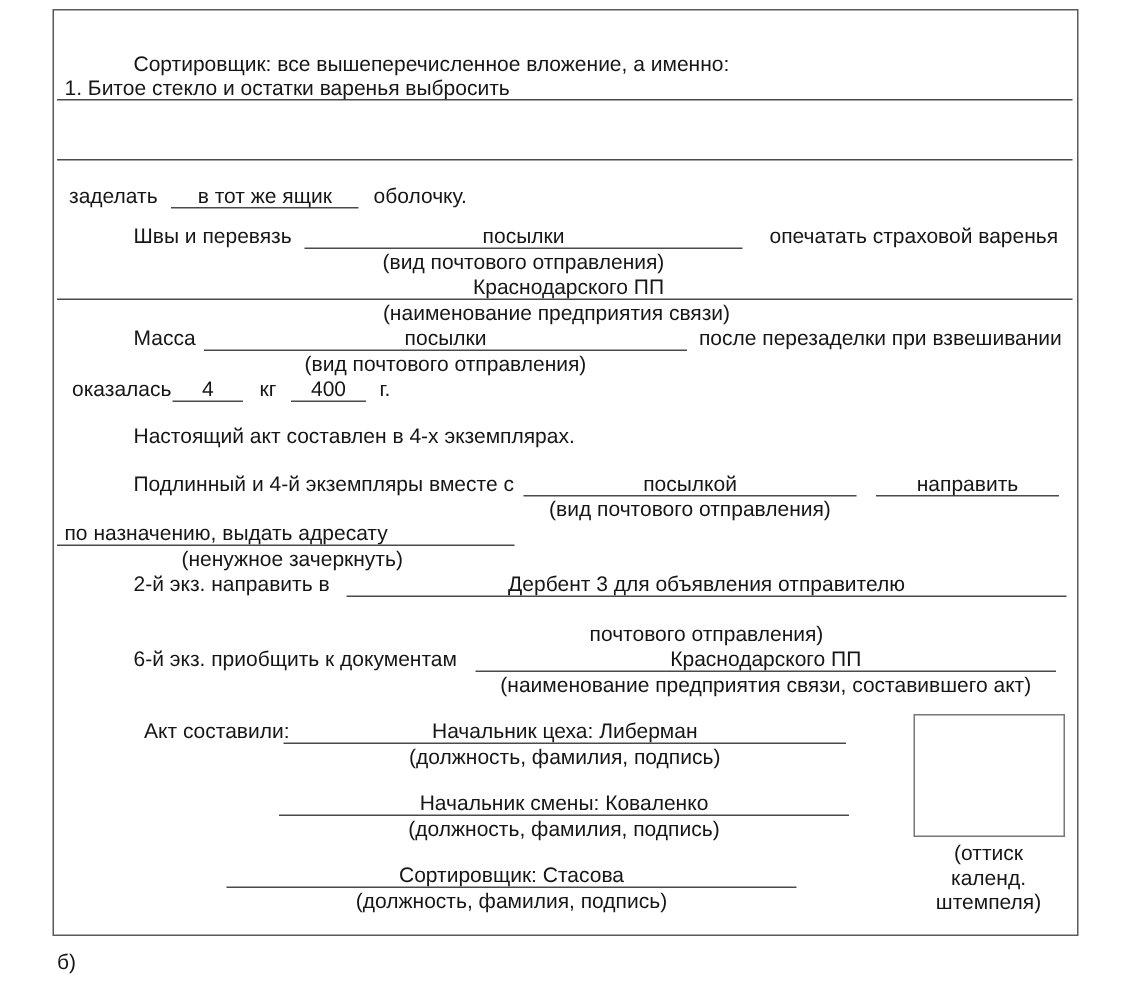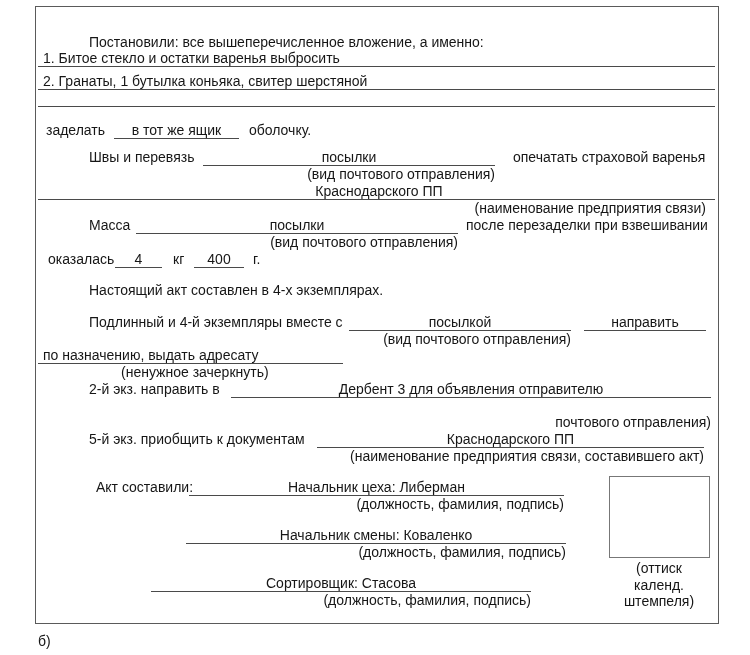--- a/index.html
+++ b/index.html
@@ -29,21 +29,21 @@
     border-bottom:1px solid #4a4a4a;
     text-align:center;
     height:16px;line-height:16px;
   }
   .fw{
     left:2px;right:3px;
     border-bottom:1px solid #4a4a4a;
     padding-left:5px;
   }
   .center{text-align:center;}
-  .cap{text-align:right;}
+  .cap{text-align:center;}
   .stamp-box{
     position:absolute;
     left:573px;top:469px;
     width:99px;height:80px;
     border:1px solid #777;
     background:#fff;
   }
   .stamp-cap{
     position:absolute;
     left:563px;top:553px;width:120px;
@@ -57,26 +57,25 @@
   }
 </style>
 </head>
 <body>
 
 <div class="page">
   <div class="doc">
 
 
     <div class="row" style="top:27px">
-      <span class="abs" style="left:53px">Постановили: все вышеперечисленное вложение, а именно:</span>
+      <span class="abs" style="left:53px">Сортировщик: все вышеперечисленное вложение, а именно:</span>
     </div>
 
     <div class="row fw" style="top:43px">1. Битое стекло и остатки варенья выбросить</div>
 
-    <div class="row fw" style="top:66px">2. Гранаты, 1 бутылка коньяка, свитер шерстяной</div>
 
     <div class="row fw" style="top:83px"></div>
 
     <div class="row" style="top:115px">
       <span class="abs" style="left:10px">заделать</span>
       <span class="abs u" style="left:78px;width:125px">в тот же ящик</span>
       <span class="abs" style="left:213px">оболочку.</span>
     </div>
 
     <div class="row" style="top:142px">
@@ -130,21 +129,21 @@
 
     <div class="row" style="top:374px">
       <span class="abs" style="left:53px">2-й экз. направить в</span>
       <span class="abs u" style="left:195px;width:480px">Дербент 3 для объявления отправителю</span>
     </div>
     <div class="row" style="top:407px">
       <span class="abs cap" style="left:195px;width:480px">почтового отправления)</span>
     </div>
 
     <div class="row" style="top:424px">
-      <span class="abs" style="left:53px">5-й экз. приобщить к документам</span>
+      <span class="abs" style="left:53px">6-й экз. приобщить к документам</span>
       <span class="abs u" style="left:281px;width:387px">Краснодарского ПП</span>
     </div>
     <div class="row" style="top:441px">
       <span class="abs cap" style="left:281px;width:387px">(наименование предприятия связи, составившего акт)</span>
     </div>
 
     <div class="row" style="top:472px">
       <span class="abs" style="left:60px">Акт составили:</span>
       <span class="abs u" style="left:153px;width:375px">Начальник цеха: Либерман</span>
     </div>

